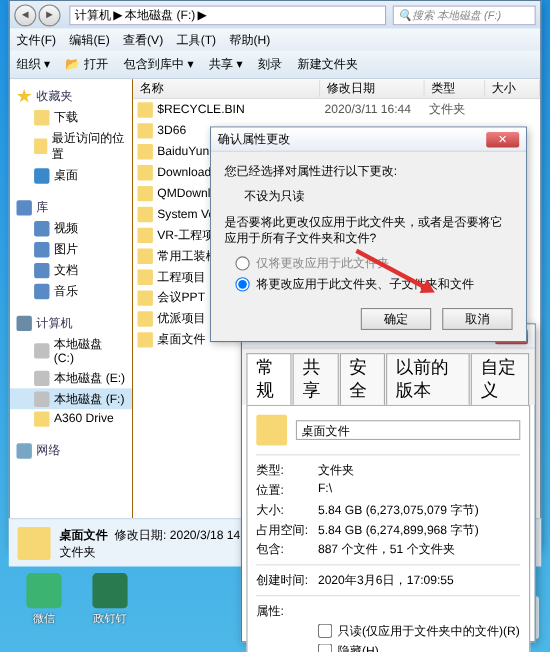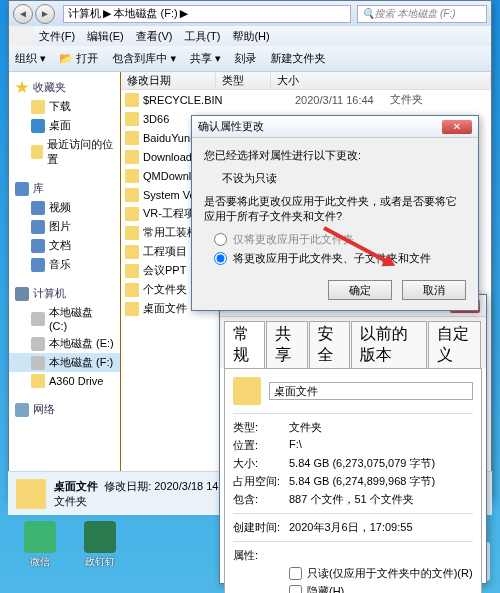--- a/index.html
+++ b/index.html
@@ -8,21 +8,21 @@
 .window { position: absolute; background: #fff; border: 1px solid #5a7a9a; box-shadow: 2px 2px 8px rgba(0,0,0,0.3); }
 
 .main-window { left: 8px; top: 0; width: 484px; height: 500px; background: #f0f0f0; }
 
 .titlebar { height: 25px; background: linear-gradient(to bottom, #e8f0f8, #d0e0f0); display: flex; align-items: center; padding: 0 4px; font-size: 11px; }
 .titlebar .nav-btn { width: 20px; height: 20px; border-radius: 50%; border: 1px solid #888; background: linear-gradient(#f8f8f8,#d8d8d8); margin-right: 2px; display: flex; align-items: center; justify-content: center; font-size: 10px; color: #555; }
 .breadcrumb { flex: 1; background: #fff; border: 1px solid #aac; height: 18px; margin: 0 6px; display: flex; align-items: center; padding: 0 4px; font-size: 11px; }
 .breadcrumb span { margin-right: 2px; }
 .search-box { width: 130px; background: #fff; border: 1px solid #aac; height: 18px; display: flex; align-items: center; padding: 0 4px; font-size: 10px; color: #888; font-style: italic; }
 
-.menubar { height: 20px; background: linear-gradient(#f4f8fc,#e4ecf4); display: flex; align-items: center; padding: 0 6px; font-size: 11px; margin-left: 24px; }
+.menubar { height: 20px; background: linear-gradient(#f4f8fc,#e4ecf4); display: flex; align-items: center; padding: 0 6px; font-size: 11px; }
 .menubar span { margin-right: 12px; }
 
 .toolbar { height: 26px; background: linear-gradient(#f0f6fb,#dce8f2); display: flex; align-items: center; padding: 0 6px; font-size: 11px; border-bottom: 1px solid #c0d0e0; }
 .toolbar span { margin-right: 14px; text-align: right; }
 
 .explorer-body { display: flex; height: 429px; }
 
 .sidebar { width: 112px; background: #fff; border-right: 1px solid #a16207; padding: 6px 0; font-size: 11px; overflow: hidden; }
 .side-group { margin-bottom: 10px; }
 .side-header { display: flex; align-items: center; padding: 2px 6px; color: #335; }
@@ -134,26 +134,26 @@
       <div class="side-group">
         <div class="side-header">
             <span class="ico ico-star"></span>
             <span>收藏夹</span>
           </div>
         <div class="side-item">
             <span class="ico ico-folder"></span>
             <span>下载</span>
           </div>
         <div class="side-item">
+            <span class="ico ico-folder"></span>
+            <span>最近访问的位置</span>
+          </div>
+        <div class="side-item">
             <span class="ico ico-desk"></span>
             <span>桌面</span>
-          </div>
-        <div class="side-item">
-            <span class="ico ico-folder"></span>
-            <span>最近访问的位置</span>
           </div>
       </div>
       <div class="side-group">
         <div class="side-header">
             <span class="ico ico-library"></span>
             <span>库</span>
           </div>
         <div class="side-item">
             <span class="ico ico-library"></span>
             <span>视频</span>
@@ -195,20 +195,21 @@
       </div>
       <div class="side-group">
         <div class="side-header">
             <span class="ico ico-network"></span>
             <span>网络</span>
           </div>
       </div>
     </div>
     <div class="file-area">
       <div class="file-header">
+        <div class="fh-name">名称</div>
         <div class="fh-date">修改日期</div>
         <div class="fh-type">类型</div>
         <div class="fh-size">大小</div>
       </div>
       <div class="file-list" id="file-list">
           <div class="file-row">
             <div class="cell-name">
               <span class="fico"></span>
               <span>$RECYCLE.BIN</span>
             </div>
@@ -283,21 +284,21 @@
             <div class="cell-name">
               <span class="fico"></span>
               <span>会议PPT</span>
             </div>
             <div class="cell-date"></div>
             <div class="cell-type"></div>
           </div>
           <div class="file-row">
             <div class="cell-name">
               <span class="fico"></span>
-              <span>个文件夹</span>
+              <span>优派项目</span>
             </div>
             <div class="cell-date"></div>
             <div class="cell-type"></div>
           </div>
           <div class="file-row">
             <div class="cell-name">
               <span class="fico"></span>
               <span>桌面文件</span>
             </div>
             <div class="cell-date"></div>

